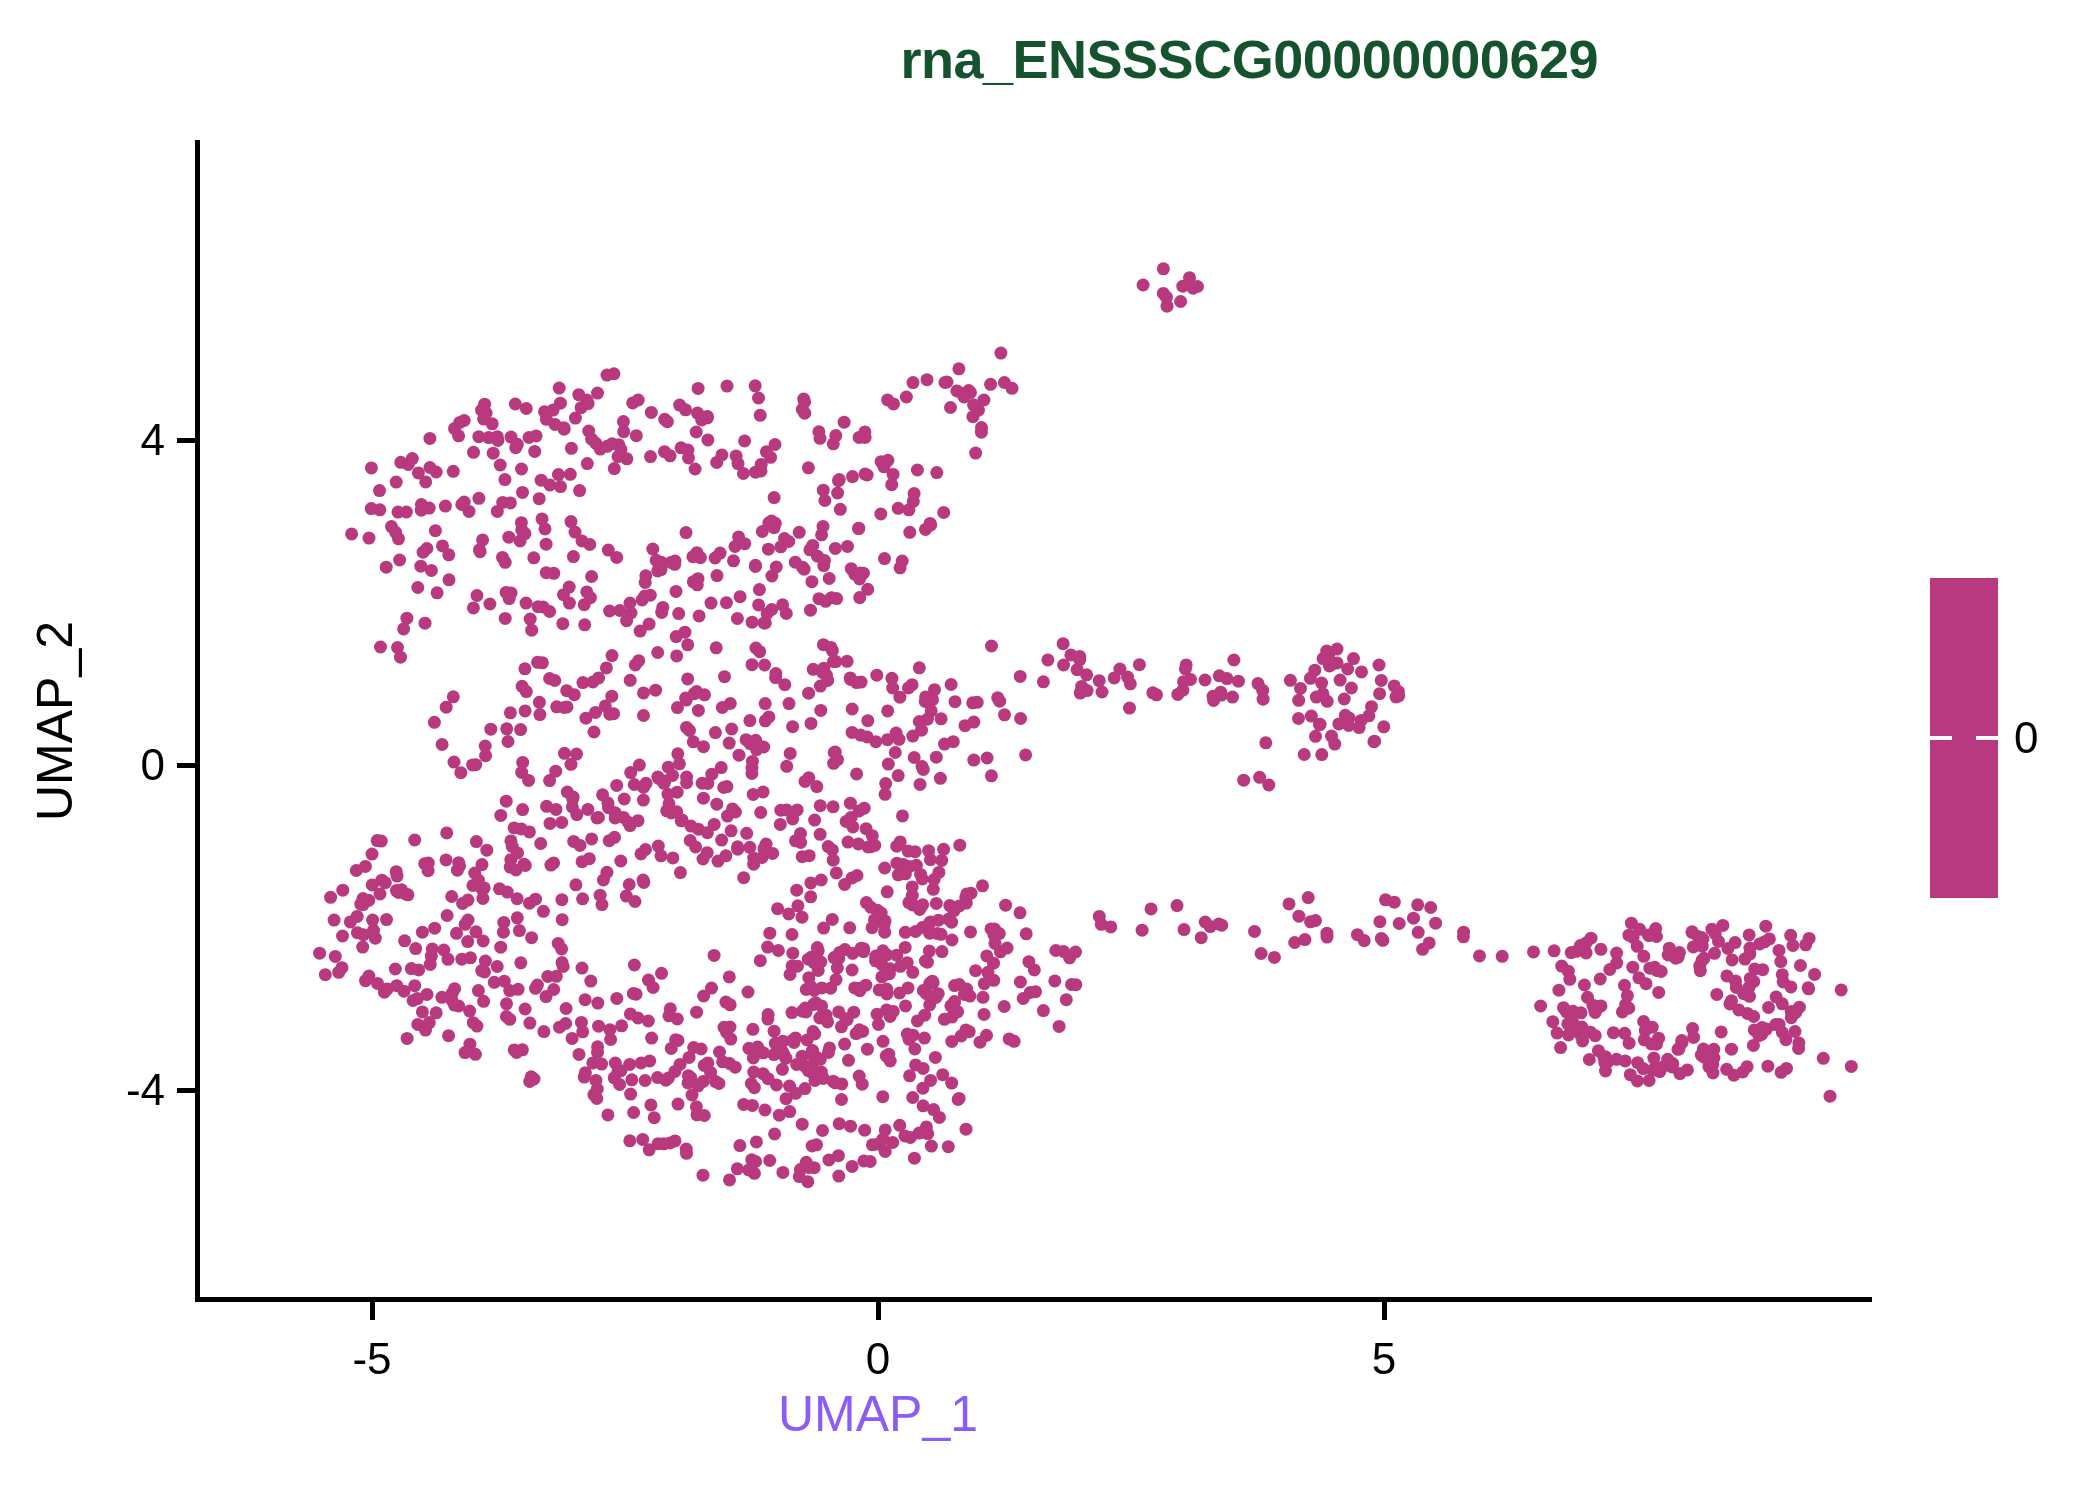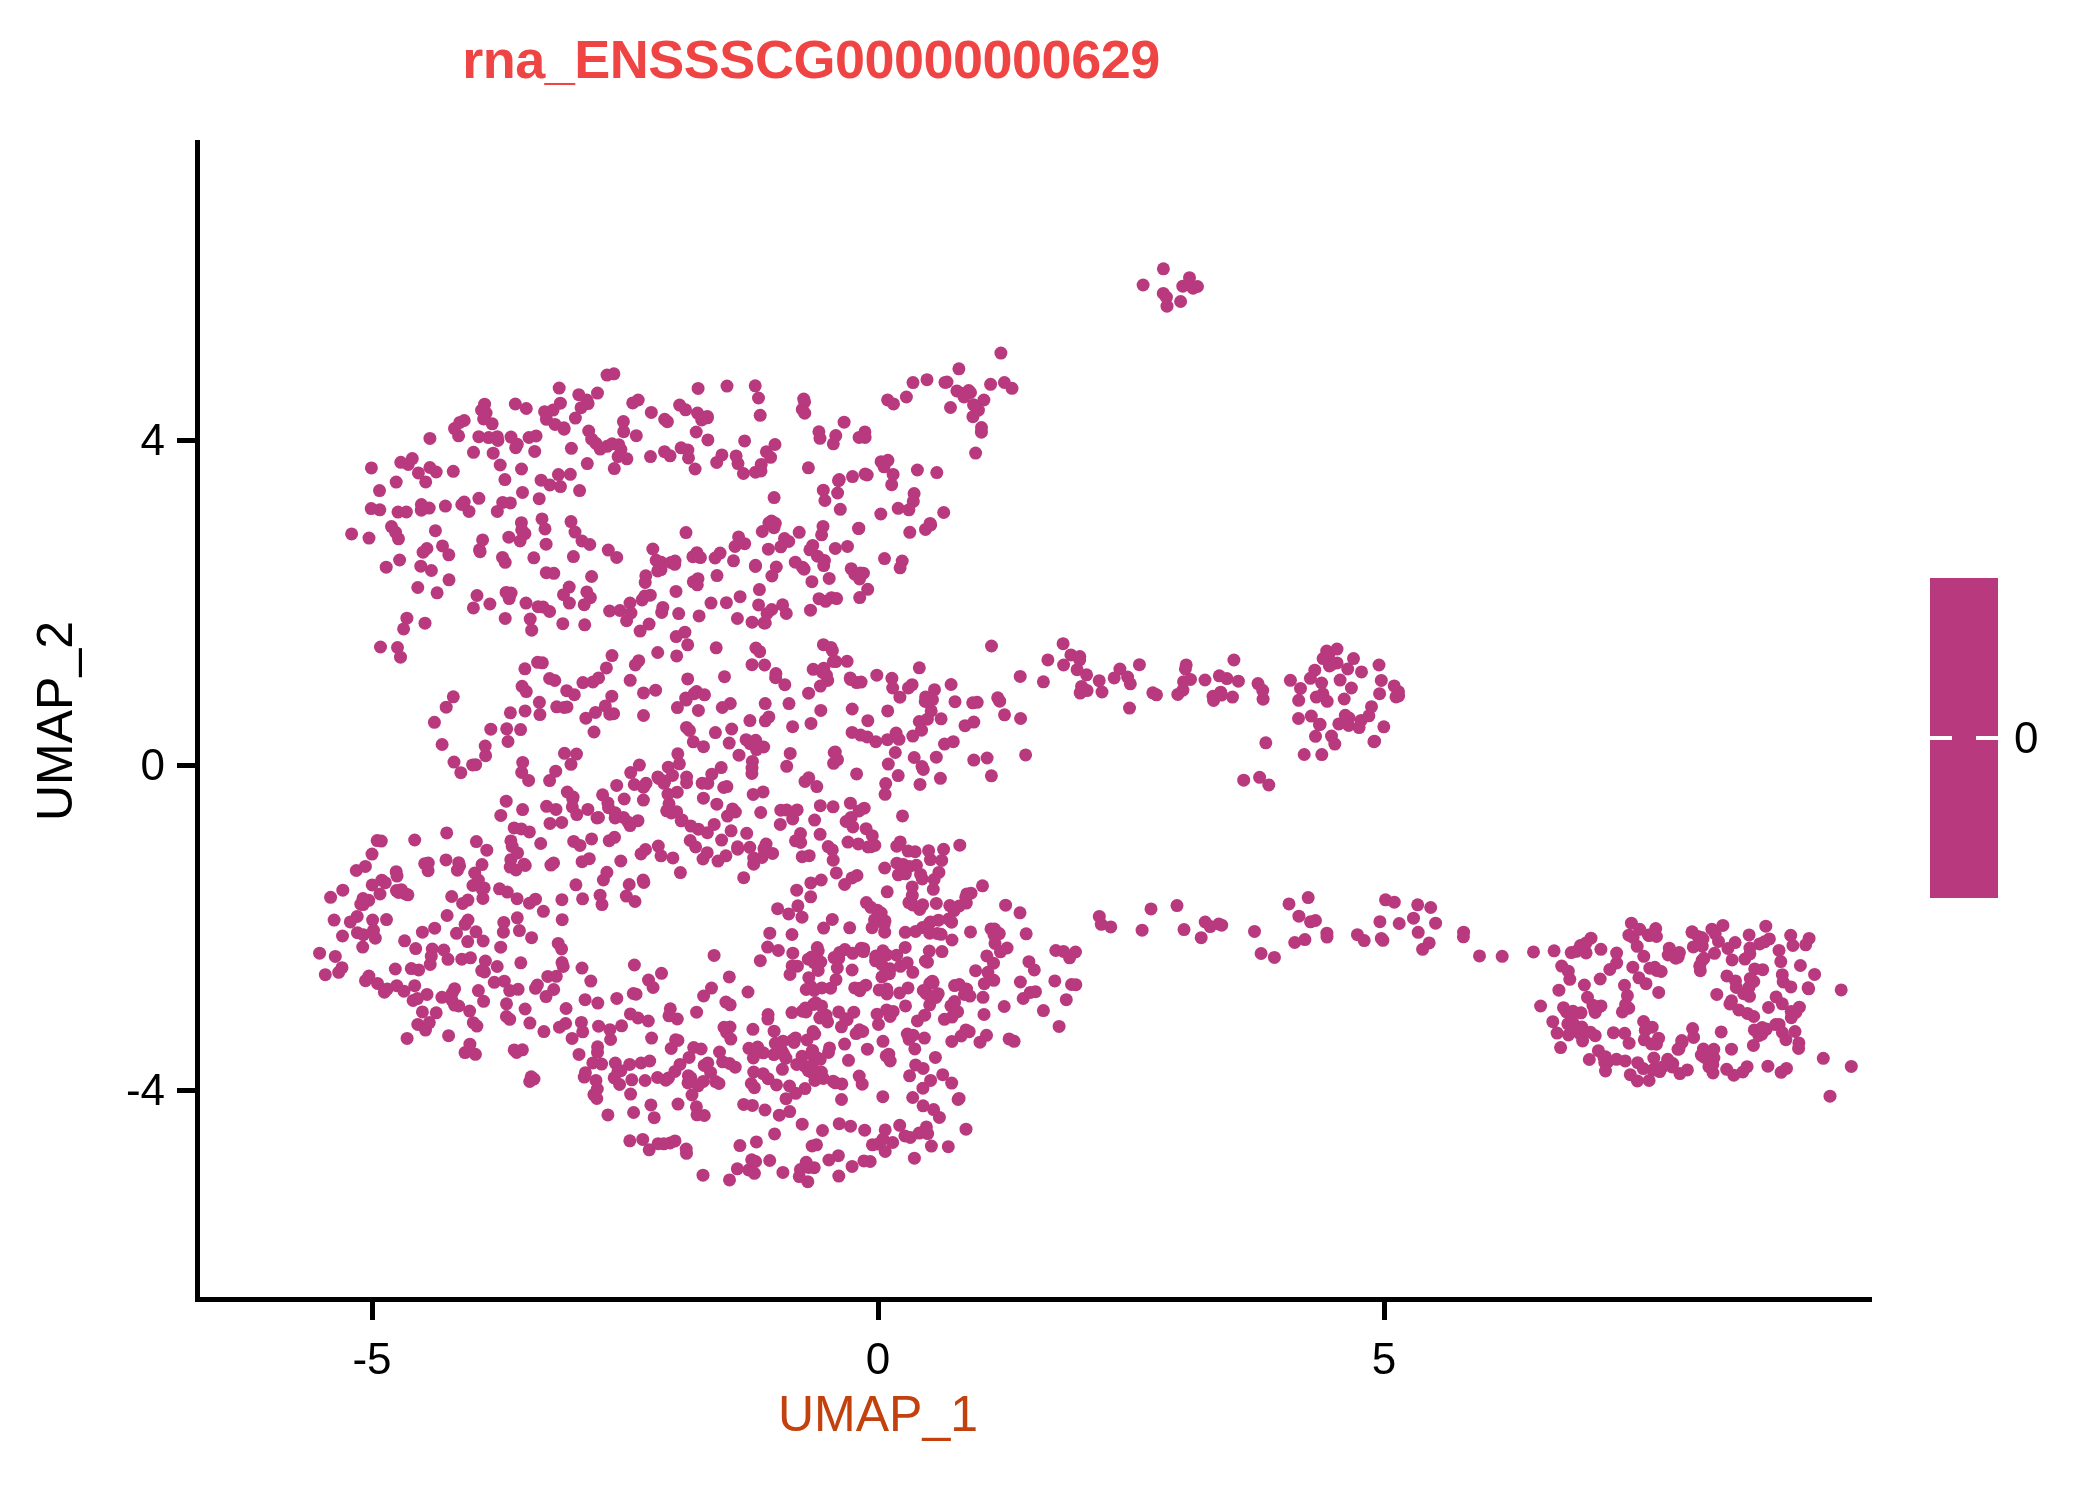--- a/index.html
+++ b/index.html
@@ -17,27 +17,27 @@
     position: relative;
     width: 2100px;
     height: 1500px;
     background: #ffffff;
     overflow: hidden;
   }
 
   
   #plot-title {
     position: absolute;
-    left: 16px;
+    left: 8px;
     top: 28px;
     width: 1590px;
-    text-align: center;
+    text-align: right;
     font-size: 54px;
     font-weight: bold;
-    color: #ef4444;
+    color: #14532d;
     letter-spacing: -0.5px;
     white-space: nowrap;
   }
 
   
   #panel {
     position: absolute;
     left: 195px;
     top: 140px;
     width: 1677px;
@@ -99,21 +99,21 @@
     text-align: center;
     transform: translateX(-50%);
   }
 
   
   #axis-title-x {
     position: absolute;
     left: 878px;
     top: 1385px;
     font-size: 50px;
-    color: #c2410c;
+    color: #8b5cf6;
     white-space: nowrap;
     transform: translateX(-50%);
   }
   #axis-title-y {
     position: absolute;
     left: 55px;
     top: 721px;
     font-size: 50px;
     color: #000000;
     white-space: nowrap;

